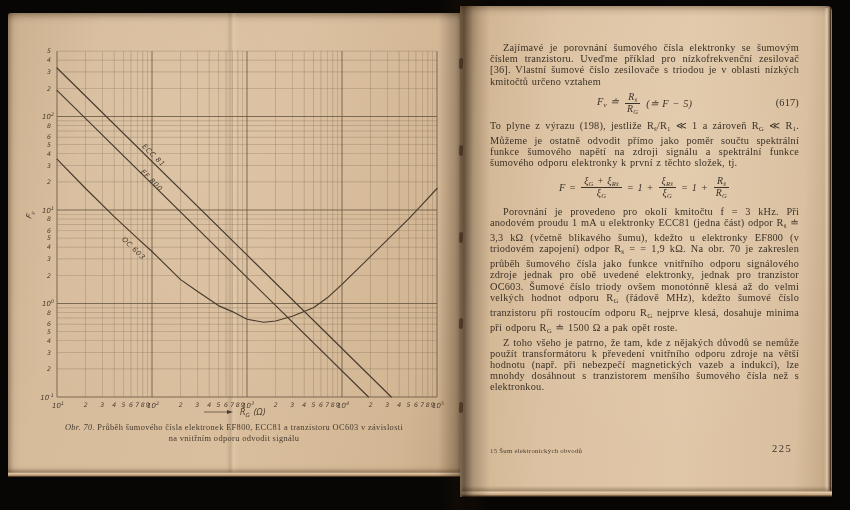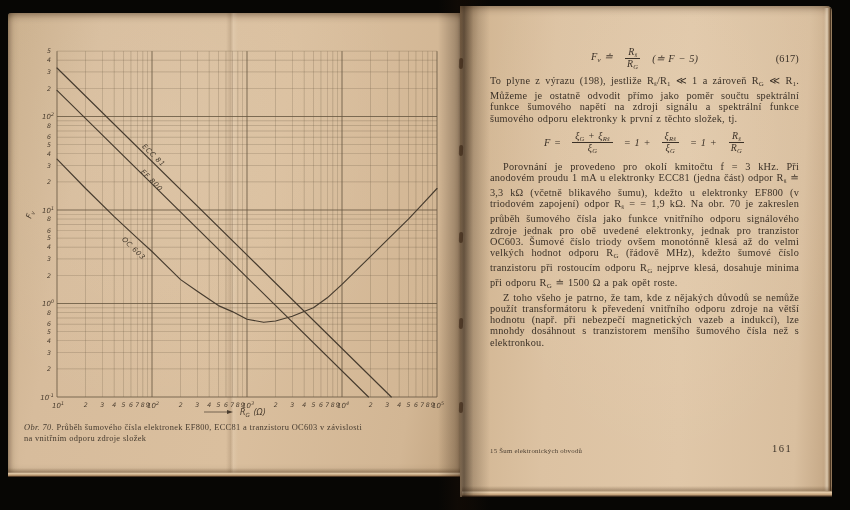--- a/index.html
+++ b/index.html
@@ -23,28 +23,28 @@
     background:linear-gradient(180deg,transparent,rgba(70,45,20,0.3) 40%,#e4cba9 58%,#c5a37c 78%,#1d1008 100%);}
   #right-page::before{content:"";position:absolute;top:2px;bottom:6px;right:1px;width:7px;
     background:linear-gradient(90deg,transparent,rgba(255,244,224,0.5) 45%,#8a6c4c 80%,#2a1a0c 100%);}
   #gutter{position:absolute;left:438px;top:0;width:52px;height:510px;pointer-events:none;
     background:linear-gradient(90deg,rgba(35,20,8,0) 0%,rgba(35,20,8,0.30) 38%,rgba(22,12,5,0.55) 50%,rgba(35,20,8,0.22) 68%,rgba(35,20,8,0) 100%);}
   .stitch{position:absolute;width:4px;height:11px;left:459px;border-radius:2px;
     background:rgba(48,28,12,0.55);transform:rotate(2deg)}
   #crease{position:absolute;left:218px;top:0;width:12px;height:100%;
     background:linear-gradient(90deg,transparent,rgba(95,70,45,0.16) 38%,rgba(255,246,230,0.12) 62%,transparent)}
   #chart{position:absolute;left:0;top:0;width:452px;height:464px}
-  .caption{position:absolute;top:409px;left:16px;width:100%;text-align:left;
+  .caption{position:absolute;top:409px;left:0;width:100%;text-align:center;
     font-size:8.4px;line-height:11px;color:#453a2e;letter-spacing:0.35px}
   .caption .obr{font-style:italic}
   #text-col{position:absolute;left:30px;top:36px;width:309px;text-align:justify;
     font-size:10.3px;line-height:11.2px;letter-spacing:0.2px;word-spacing:0.8px;color:#3b3127}
   #text-col p.indent{text-indent:13px}
   .formula{position:relative;display:flex;align-items:center;justify-content:center;
-    gap:11px;font-style:italic;font-size:10.3px;margin:5px 0;text-align:left}
+    gap:5px;font-style:italic;font-size:10.3px;margin:5px 0;text-align:left}
   .formula sub,.formula sup{font-style:italic}
   .frac{display:inline-flex;flex-direction:column;align-items:center;line-height:1.12;font-size:9.8px}
   .frac .num{padding:0 3px;border-bottom:0.8px solid #3b3127}
   .frac .den{padding:0 3px}
   .eqno{position:absolute;right:0;top:50%;transform:translateY(-50%);font-style:normal}
   sub{font-size:0.68em;vertical-align:-0.25em}
   #footer-left{position:absolute;left:30px;top:441px;font-size:6.8px;
     letter-spacing:0.25px;color:#4a3e31}
   #page-number{position:absolute;left:312px;top:437px;font-size:10.5px;letter-spacing:1.5px;color:#3b3127}
 </style>
@@ -204,26 +204,27 @@
           <path d="M57.0 159.1 L85.6 188.5 L114.2 216.6 L137.3 238.1 L152.0 251.5 L180.6 279.6 L197.3 291.3 L218.4 305.6 L232.3 311.6 L247.0 319.2 L263.7 322.3 L275.6 321.0 L292.3 316.3 L313.4 307.8 L327.3 297.8 L342.0 284.4 L370.6 256.3 L387.3 239.8 L408.4 219.1 L422.3 204.3 L437.0 188.5"></path>
         </g>
         <g fill="#463b2e" font-size="7" font-style="italic" font-family="&quot;DejaVu Sans&quot;, sans-serif" letter-spacing="0.6">
           <text x="152" y="157" text-anchor="middle" transform="rotate(44.5 152 157)">ECC 81</text>
           <text x="150" y="182" text-anchor="middle" transform="rotate(44.5 150 182)">EF 800</text>
           <text x="132" y="250" text-anchor="middle" transform="rotate(44.5 132 250)">OC 603</text>
         </g>
       </svg>
     <div class="caption">
       <div><span class="obr">Obr. 70.</span><span> Průběh šumového čísla elektronek EF800, ECC81 a tranzistoru OC603 v závislosti</span></div>
-      <div>na vnitřním odporu zdroje složek</div>
+      <div>na vnitřním odporu odvodit signálu</div>
     </div>
   </div>
 
   <div id="right-page" class="page">
     <div id="text-col">
+      <p class="indent">Zajímavé je porovnání šumového čísla elektronky se šumovým číslem tranzistoru. Uveďme příklad pro nízkofrekvenční zesilovač [36]. Vlastní šumové číslo zesilovače s triodou je v oblasti nízkých kmitočtů určeno vztahem</p>
 
       <div class="formula">
         <span>F<sub>v</sub> ≐</span>
         <span class="frac">
           <span class="num">R<sub>š</sub></span>
           <span class="den">R<sub>G</sub></span>
         </span>
         <span>(≐ F − 5)</span>
         <span class="eqno">(617)</span>
       </div>
@@ -246,21 +247,21 @@
           <span class="num">R<sub>š</sub></span>
           <span class="den">R<sub>G</sub></span>
         </span>
       </div>
 
       <p class="indent">Porovnání je provedeno pro okolí kmitočtu f = 3 kHz. Při anodovém proudu 1 mA u elektronky ECC81 (jedna část) odpor R<sub>š</sub> ≐ 3,3 kΩ (včetně blikavého šumu), kdežto u elektronky EF800 (v triodovém zapojení) odpor R<sub>š</sub> = = 1,9 kΩ. Na obr. 70 je zakreslen průběh šumového čísla jako funkce vnitřního odporu signálového zdroje jednak pro obě uvedené elektronky, jednak pro tranzistor OC603. Šumové číslo triody ovšem monotónně klesá až do velmi velkých hodnot odporu R<sub>G</sub> (řádově MHz), kdežto šumové číslo tranzistoru při rostoucím odporu R<sub>G</sub> nejprve klesá, dosahuje minima při odporu R<sub>G</sub> ≐ 1500 Ω a pak opět roste.</p>
       <p class="indent">Z toho všeho je patrno, že tam, kde z nějakých důvodů se nemůže použít transformátoru k převedení vnitřního odporu zdroje na větší hodnotu (např. při nebezpečí magnetických vazeb a indukcí), lze mnohdy dosáhnout s tranzistorem menšího šumového čísla než s elektronkou.</p>
     </div>
 
     <div id="footer-left">15 Šum elektronických obvodů</div>
-    <div id="page-number">161</div>
+    <div id="page-number">225</div>
   </div>
 
   <div id="gutter"></div>
   <div class="stitch" style="top:58px"></div>
   <div class="stitch" style="top:145px"></div>
   <div class="stitch" style="top:232px"></div>
   <div class="stitch" style="top:318px"></div>
   <div class="stitch" style="top:402px"></div>
 </div>
 

